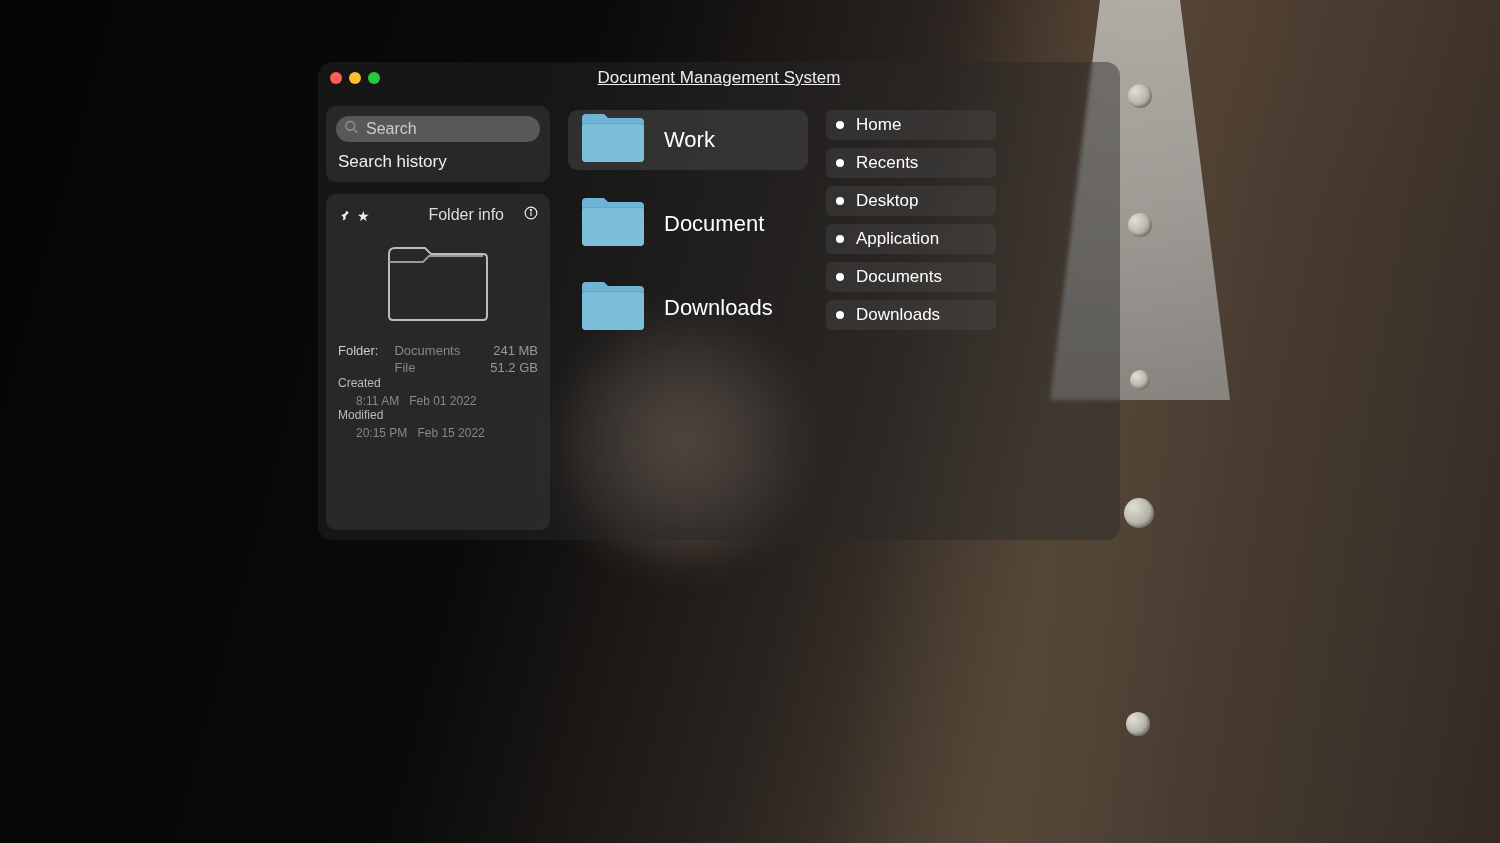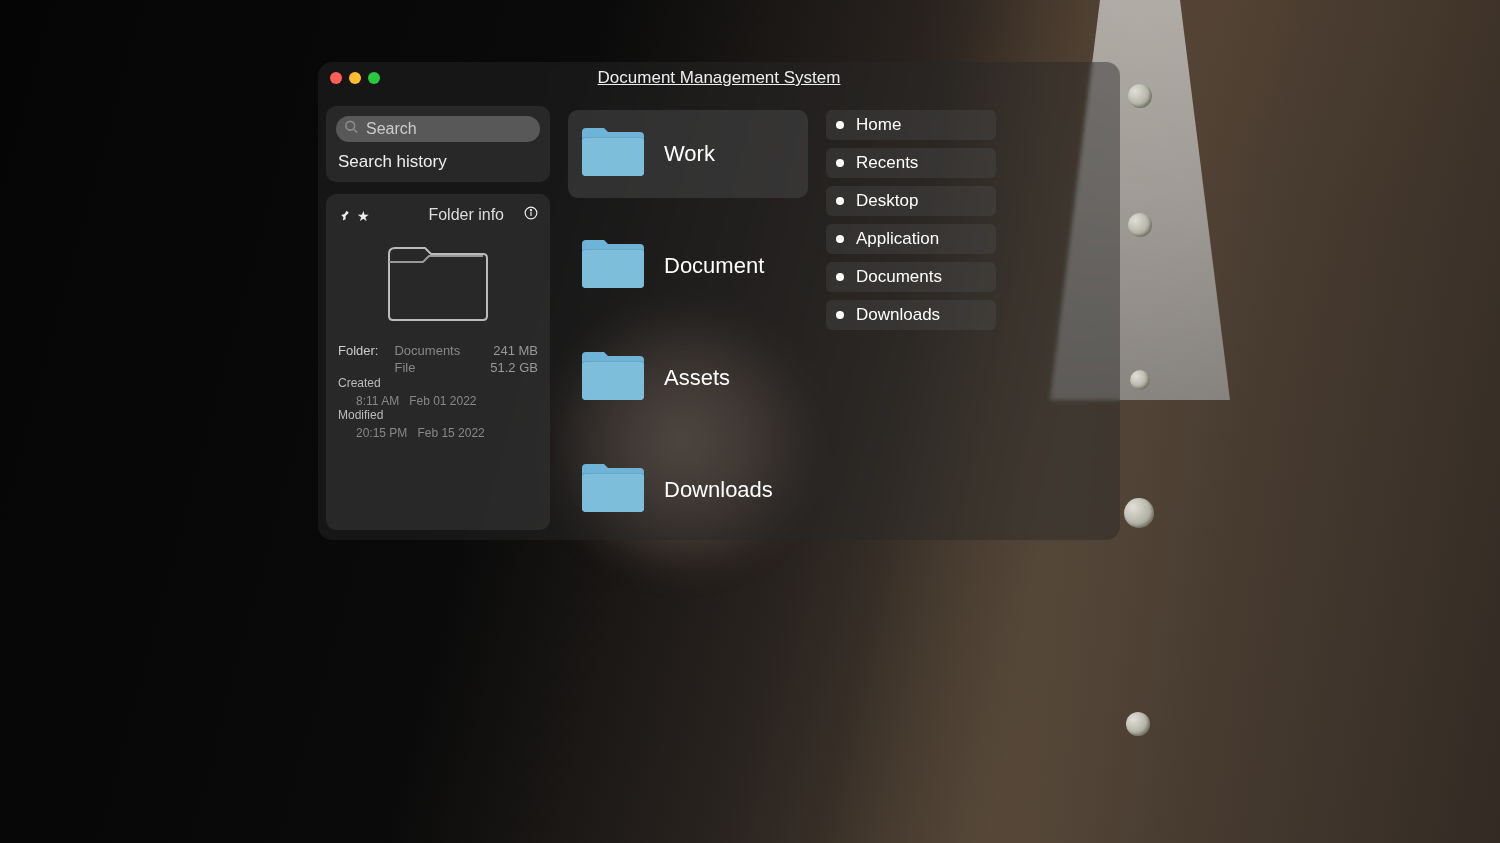--- a/index.html
+++ b/index.html
@@ -206,21 +206,21 @@
       width: 240px;
       display: flex;
       flex-direction: column;
       gap: 24px;
       padding-top: 4px;
     }
     .folder-tile {
       display: flex;
       align-items: center;
       gap: 18px;
-      padding: 16px 12px;
+      padding: 2px 12px;
       border-radius: 10px;
       cursor: pointer;
     }
     .folder-tile.selected {
       background: rgba(70, 70, 70, 0.55);
     }
     .folder-icon-blue {
       width: 66px;
       height: 52px;
     }
@@ -370,28 +370,20 @@
   <rect x="2" y="12" width="62" height="38" rx="4" fill="#7dbeda"></rect>
 </svg></span>
     <span class="folder-label">Document</span>
         </div>
         <div class="folder-tile">
           <span><svg class="folder-icon-blue" viewBox="0 0 66 52">
   <path d="M2 12 L2 46 Q2 50 6 50 L60 50 Q64 50 64 46 L64 10 Q64 6 60 6 L28 6 L24 2 L6 2 Q2 2 2 6 Z" fill="#6FB4D6"></path>
   <path d="M2 12 L64 12" stroke="#5a9bbf" stroke-width="1"></path>
   <rect x="2" y="12" width="62" height="38" rx="4" fill="#7dbeda"></rect>
 </svg></span>
-    <span class="folder-label">Assets</span>
-        </div>
-        <div class="folder-tile">
-          <span><svg class="folder-icon-blue" viewBox="0 0 66 52">
-  <path d="M2 12 L2 46 Q2 50 6 50 L60 50 Q64 50 64 46 L64 10 Q64 6 60 6 L28 6 L24 2 L6 2 Q2 2 2 6 Z" fill="#6FB4D6"></path>
-  <path d="M2 12 L64 12" stroke="#5a9bbf" stroke-width="1"></path>
-  <rect x="2" y="12" width="62" height="38" rx="4" fill="#7dbeda"></rect>
-</svg></span>
     <span class="folder-label">Downloads</span>
         </div>
       </div>
 
     <div class="right-col" id="nav-list">
         <div class="nav-item">
           <span class="nav-bullet"></span>
     <span class="nav-label">Home</span>
         </div>
         <div class="nav-item">

